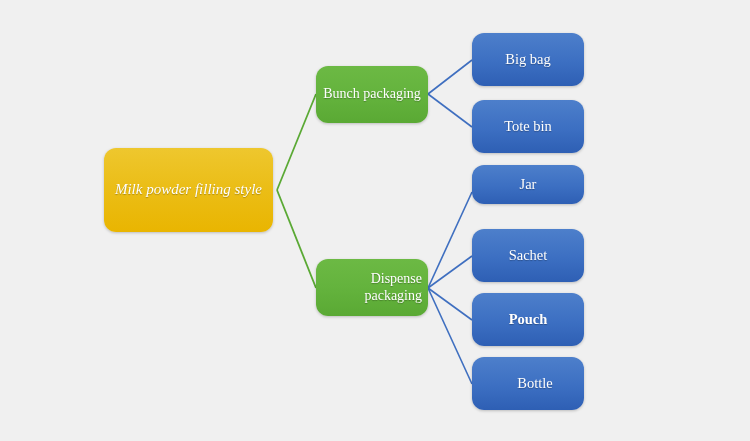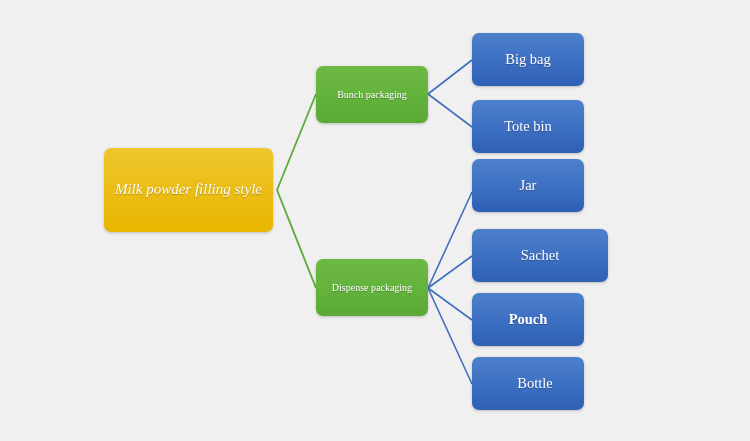--- a/index.html
+++ b/index.html
@@ -29,21 +29,21 @@
     top: 0;
     width: 750px;
     height: 441px;
     z-index: 1;
   }
 
   .node {
     position: absolute;
     z-index: 2;
     box-sizing: border-box;
-    border-radius: 7px;
+    border-radius: 12px;
     display: flex;
     align-items: center;
     justify-content: center;
     text-align: right;
     color: #ffffff;
     line-height: 1.18;
     text-shadow: 0 1px 1px rgba(0,0,0,0.28);
     box-shadow: 0 1px 3px rgba(0,0,0,0.22);
     user-select: none;
   }
@@ -51,21 +51,21 @@
   
   .node--root {
     background: linear-gradient(to bottom, #eec72e 0%, #ebbe18 45%, #e9b501 100%);
     font-size: 15px;
     padding: 0 8px;
   }
 
   
   .node--branch {
     background: linear-gradient(to bottom, #6cb944 0%, #64b33d 50%, #5aa934 100%);
-    font-size: 10px;
+    font-size: 14px;
     padding: 0 6px;
   }
 
   
   .node--leaf {
     background: linear-gradient(to bottom, #4d7fcb 0%, #3c6fc2 55%, #2e5fb4 100%);
     font-size: 14.5px;
     padding: 0 6px;
   }
 </style>
@@ -101,25 +101,25 @@
   </div>
 
   <div class="node node--leaf" style="left:472px; top:33px; width:112px; height:53px;">
     <span>Big bag</span>
   </div>
 
   <div class="node node--leaf" style="left:472px; top:100px; width:112px; height:53px;">
     <span>Tote bin</span>
   </div>
 
-  <div class="node node--leaf" style="left:472px; top:159px; width:112px; height:53px;">
+  <div class="node node--leaf" style="left:472px; top:165px; width:112px; height:39px;">
     <span>Jar</span>
   </div>
 
-  <div class="node node--leaf" style="left:472px; top:229px; width:136px; height:53px;">
+  <div class="node node--leaf" style="left:472px; top:229px; width:112px; height:53px;">
     <span>Sachet</span>
   </div>
 
   <div class="node node--leaf" style="left:472px; top:293px; width:112px; height:53px;font-weight:bold;">
     <span>Pouch</span>
   </div>
 
   <div class="node node--leaf" style="left:472px; top:357px; width:112px; height:53px;padding-left:20px;">
     <span>Bottle</span>
   </div>

